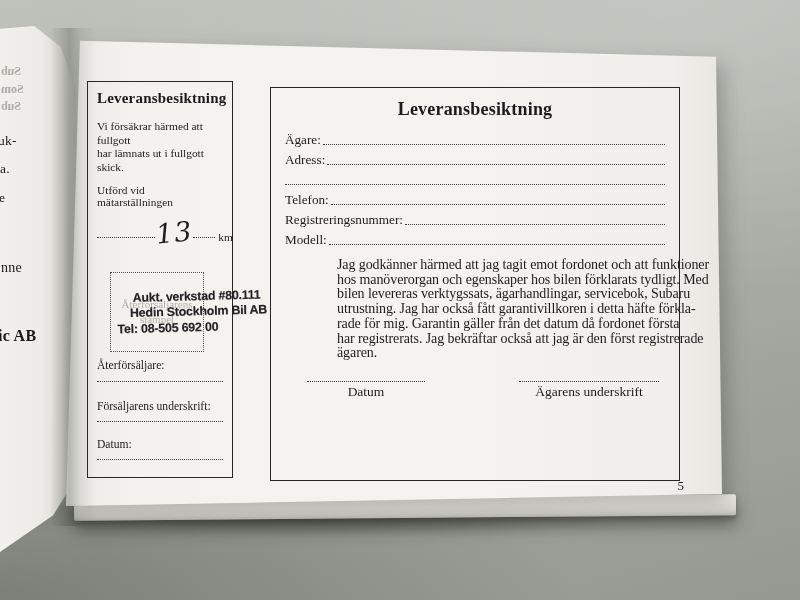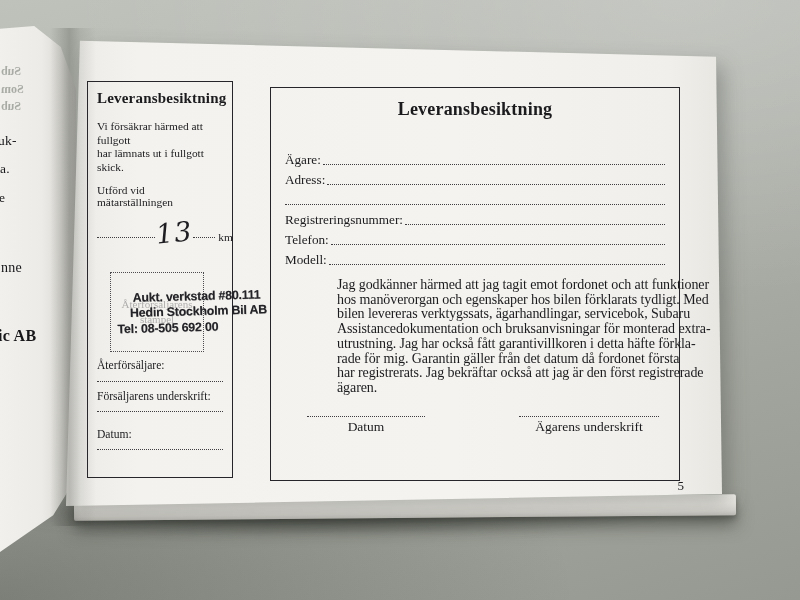--- a/index.html
+++ b/index.html
@@ -54,28 +54,28 @@
     border:1.6px dotted #4c4c4e;}
   .stamp-ph{position:absolute;left:0;right:0;top:24px;text-align:center;font-size:11px;
     color:rgba(70,70,75,0.40);line-height:15px;}
   .stamp{position:absolute;left:6px;top:16px;width:172px;transform:rotate(-1.5deg);
     font-family:"Liberation Sans","DejaVu Sans",sans-serif;font-weight:bold;
     font-size:12.4px;line-height:15.4px;color:#232327;letter-spacing:-0.2px;
     text-shadow:0.4px 0.4px 0 rgba(35,35,39,0.35);white-space:nowrap;}
   .stamp .s1{padding-left:16px;}
   .stamp .s2{padding-left:13px;}
   .lb-label{font-size:11.6px;}
-  .lb-l1{margin-top:7px}.lb-l2{margin-top:8px}.lb-l3{margin-top:16px}
+  .lb-l1{margin-top:7px}.lb-l2{margin-top:18px}.lb-l3{margin-top:16px}
   .lbox .dotline{border-bottom:1.8px dotted #3e3e40;height:0;}
   .lbox .d1{margin-top:9px}.lbox .d2{margin-top:8px}.lbox .d3{margin-top:8px}
   
   .rbox{position:absolute;left:212px;top:49px;width:410px;height:394px;box-sizing:border-box;
     border:1.5px solid #26262a;padding:0 14px;}
   .rb-title{margin-top:10px;font-size:18px;line-height:22px;font-weight:bold;text-align:center;letter-spacing:.2px;}
-  .frows{margin-top:28px;}
+  .frows{margin-top:8px;}
   .frow{display:flex;align-items:flex-end;height:20px;}
   .flabel{font-size:13.2px;white-space:nowrap;padding-right:2px;}
   .agreement{margin:10px 0 0 52px;font-size:14px;line-height:14.7px;letter-spacing:-0.1px;white-space:nowrap;}
   .sigrow{display:flex;justify-content:space-between;margin-top:20px;padding:0 6px 0 22px;}
   .sigcol{text-align:center;}
   .sigcol.left{width:118px}.sigcol.right{width:140px}
   .sigcol .dotline{border-bottom:1.8px dotted #3e3e40;height:0;margin-bottom:2px;}
   .siglabel{font-size:13.5px;}
   .pageno{position:absolute;right:38px;bottom:14px;font-size:13px;color:#1b1b1e;}
 </style>
@@ -141,37 +141,36 @@
             <span class="lead"></span>
           </div>
           <div class="frow">
             <span class="flabel">Adress:</span>
             <span class="lead"></span>
           </div>
           <div class="frow">
             <span class="lead"></span>
           </div>
           <div class="frow">
-            <span class="flabel">Registreringsnummer:</span>
+            <span class="flabel">Telefon:</span>
             <span class="lead"></span>
           </div>
           <div class="frow">
-            <span class="flabel">Telefon:</span>
+            <span class="flabel">Registreringsnummer:</span>
             <span class="lead"></span>
           </div>
           <div class="frow">
             <span class="flabel">Modell:</span>
             <span class="lead"></span>
           </div>
         </div>
         <div class="agreement">
           <div>Jag godkänner härmed att jag tagit emot fordonet och att funktioner</div>
           <div>hos manöverorgan och egenskaper hos bilen förklarats tydligt. Med</div>
           <div>bilen levereras verktygssats, ägarhandlingar, servicebok, Subaru</div>
-          <div>Assistancedokumentation och bruksanvisningar för monterad extra-</div>
           <div>utrustning. Jag har också fått garantivillkoren i detta häfte förkla-</div>
           <div>rade för mig. Garantin gäller från det datum då fordonet första</div>
           <div>har registrerats. Jag bekräftar också att jag är den först registrerade</div>
           <div>ägaren.</div>
         </div>
         <div class="sigrow">
           <div class="sigcol left">
             <div class="dotline"></div>
             <div class="siglabel">Datum</div>
           </div>

